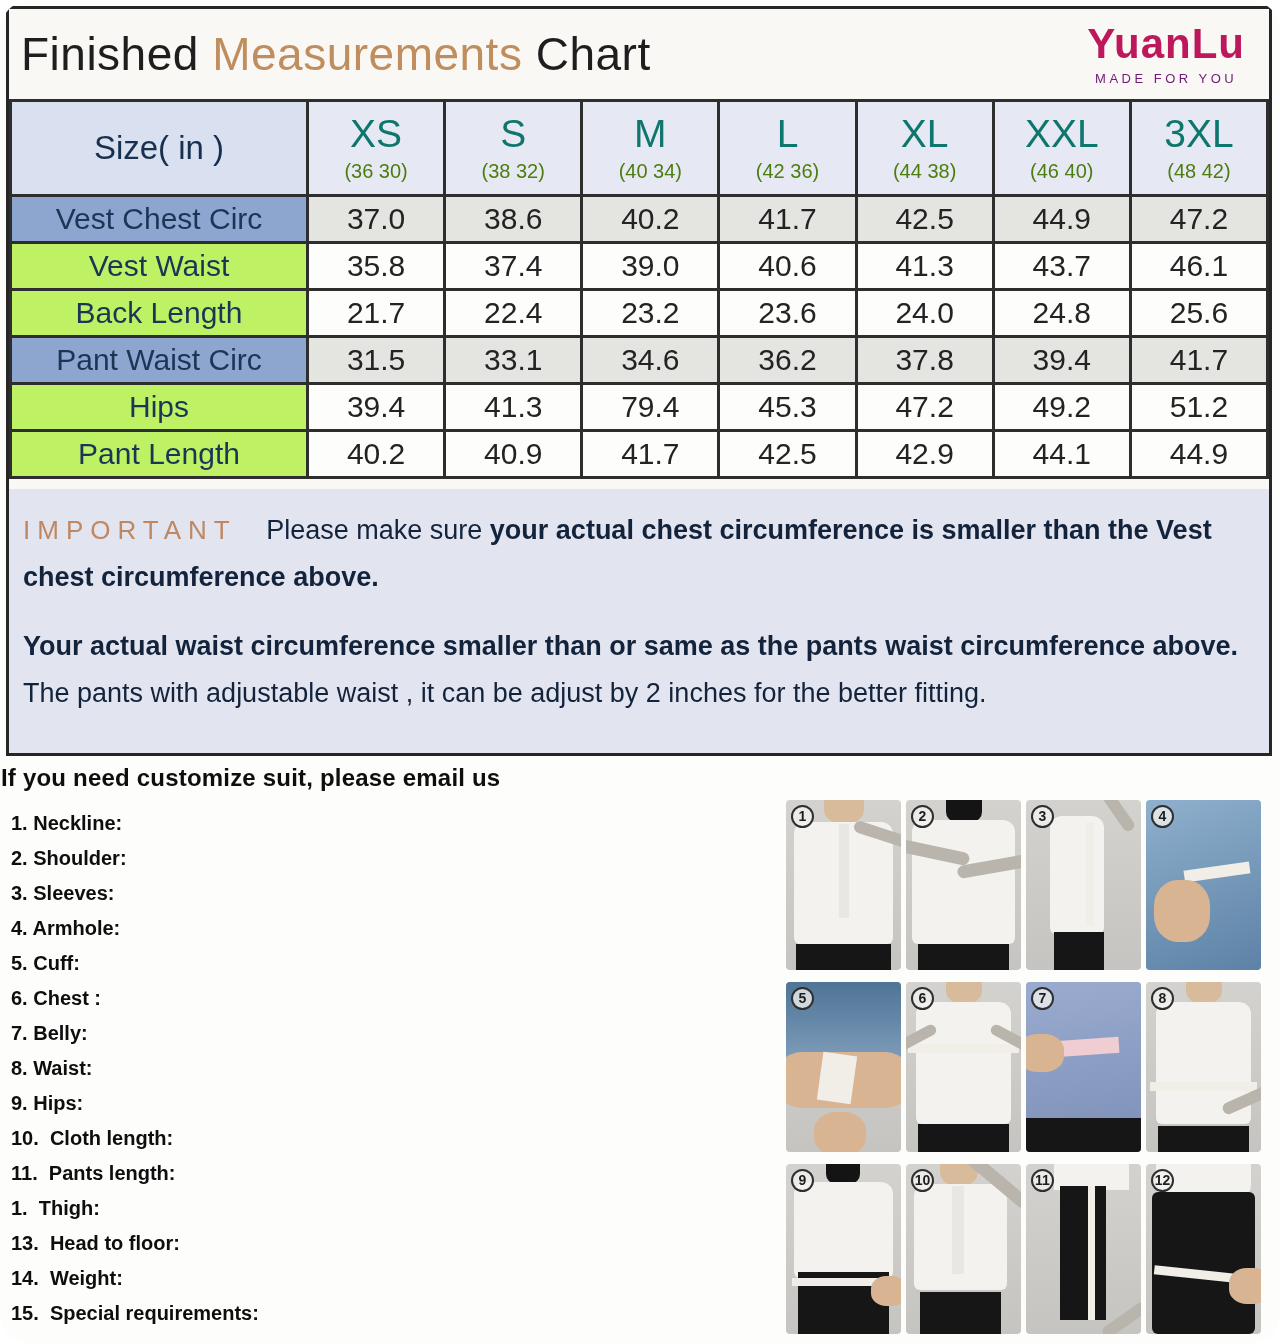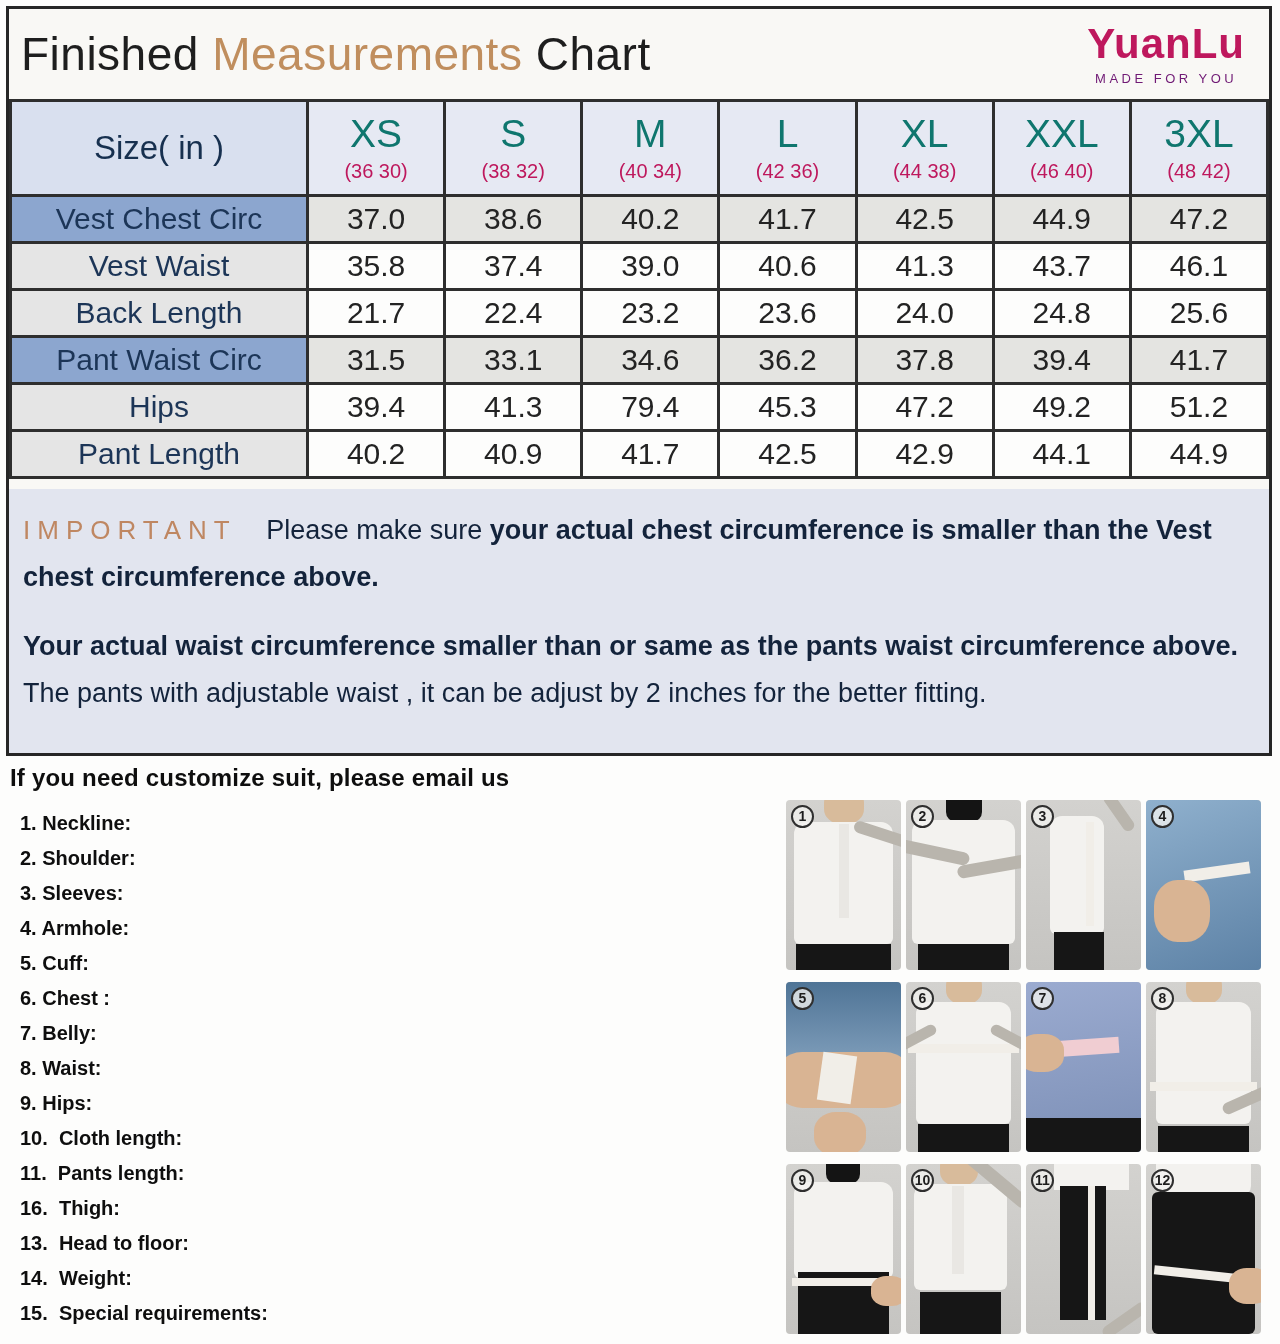--- a/index.html
+++ b/index.html
@@ -1,51 +1,51 @@
 <!DOCTYPE html>
 <html><head>
 <meta charset="utf-8">
 <style>
   * { box-sizing: border-box; margin: 0; padding: 0; }
   body { font-family: "Liberation Sans", sans-serif; background: #ffffff; }
-  .canvas { position: relative; width: 1280px; height: 1344px; background: #fdfdfc; overflow: hidden; }
+  .canvas { position: relative; width: 1280px; height: 1344px; background: #fdfdfc; overflow: hidden; border-radius: 31px; }
 
   
   .chart-box { position: absolute; left: 6px; top: 6px; width: 1266px; height: 750px;
                border: 3px solid #262626; background: #f9f8f5; }
 
   .title-row { display: flex; align-items: center; justify-content: space-between;
                height: 90px; padding: 0 18px 0 12px; }
   .title { font-size: 46px; color: #1e1e1e; letter-spacing: 0.5px; }
   .t-meas { color: #c08e5e; }
   .brand { text-align: center; margin-right: 6px; }
   .brand-name { font-size: 42px; font-weight: 700; color: #be185d; letter-spacing: 1px; line-height: 1; }
   .brand-tagline { font-size: 13px; color: #701a75; letter-spacing: 3.5px; margin-top: 6px; }
 
   
   table.size-table { width: 100%; border-collapse: collapse; table-layout: fixed; }
   .size-table th, .size-table td { border: 3px solid #2e2e2e; text-align: center; vertical-align: middle; }
   .size-table thead th { height: 95px; background: #e6e9f3; font-weight: 400; }
   .corner-cell { background: #d9e0ef !important; color: #17304f; font-size: 33px; }
   .size-big { display: block; font-size: 39px; color: #0f766e; line-height: 1.1; }
-  .size-range { display: block; font-size: 20px; color: #be185d; margin-top: 5px; }
-  .size-table tbody th { height: 47px; font-size: 30px; font-weight: 400; color: #1c3557; background: #e5e5e5; }
+  .size-range { display: block; font-size: 20px; color: #4d7c0f; margin-top: 5px; }
+  .size-table tbody th { height: 47px; font-size: 30px; font-weight: 400; color: #1c3557; background: #bef264; }
   .size-table tbody td { font-size: 30px; color: #232323; background: #fdfdfc; }
   .size-table tbody tr.hl th { background: #8ca6cf; }
   .size-table tbody tr.hl td { background: #e4e4e1; }
 
   
   .note { position: absolute; left: 0; right: 0; bottom: 0; height: 264px;
           background: #e2e5ef; padding: 12px 18px 0 14px; }
   .note p { font-size: 27px; color: #13233b; line-height: 1.74; margin: 6px 0 22px; max-width: 1224px; }
   .imp-label { color: #bf8762; font-size: 26px; letter-spacing: 7px; margin-right: 22px; }
   .b { font-weight: 700; }
 
   
-  .customize { position: absolute; left: 10px; top: 764px; width: 760px; color: #0e0e0e; }
+  .customize { position: absolute; left: 1px; top: 764px; width: 760px; color: #0e0e0e; }
   .customize-intro { font-size: 24px; font-weight: 700; letter-spacing: 0.2px; }
   .c-items { margin-top: 14px; }
   .c-item { font-size: 20px; font-weight: 700; line-height: 35px; padding-left: 10px; white-space: pre-wrap; }
 
   
   .photo-grid { position: absolute; left: 786px; top: 800px;
                 display: grid; grid-template-columns: repeat(4, 115px); grid-auto-rows: 170px; gap: 12px 5px; }
   .ph { position: relative; background: linear-gradient(180deg, #d3d2cf, #c5c4c1); border-radius: 4px; overflow: hidden; }
   .badge { position: absolute; top: 5px; left: 5px; width: 23px; height: 23px; z-index: 9;
            border: 2px solid #2f2f2f; border-radius: 50%; background: rgba(242,242,240,.78);
@@ -210,21 +210,21 @@
       <div class="c-item">2. Shoulder:</div>
       <div class="c-item">3. Sleeves:</div>
       <div class="c-item">4. Armhole:</div>
       <div class="c-item">5. Cuff:</div>
       <div class="c-item">6. Chest :</div>
       <div class="c-item">7. Belly:</div>
       <div class="c-item">8. Waist:</div>
       <div class="c-item">9. Hips:</div>
       <div class="c-item">10.  Cloth length:</div>
       <div class="c-item">11.  Pants length:</div>
-      <div class="c-item">16.  Thigh:</div>
+      <div class="c-item">1.  Thigh:</div>
       <div class="c-item">13.  Head to floor:</div>
       <div class="c-item">14.  Weight:</div>
       <div class="c-item">15.  Special requirements:</div>
     </div>
   </div>
 
   <div class="photo-grid">
 
     <div class="ph">
       <span class="badge">1</span>

